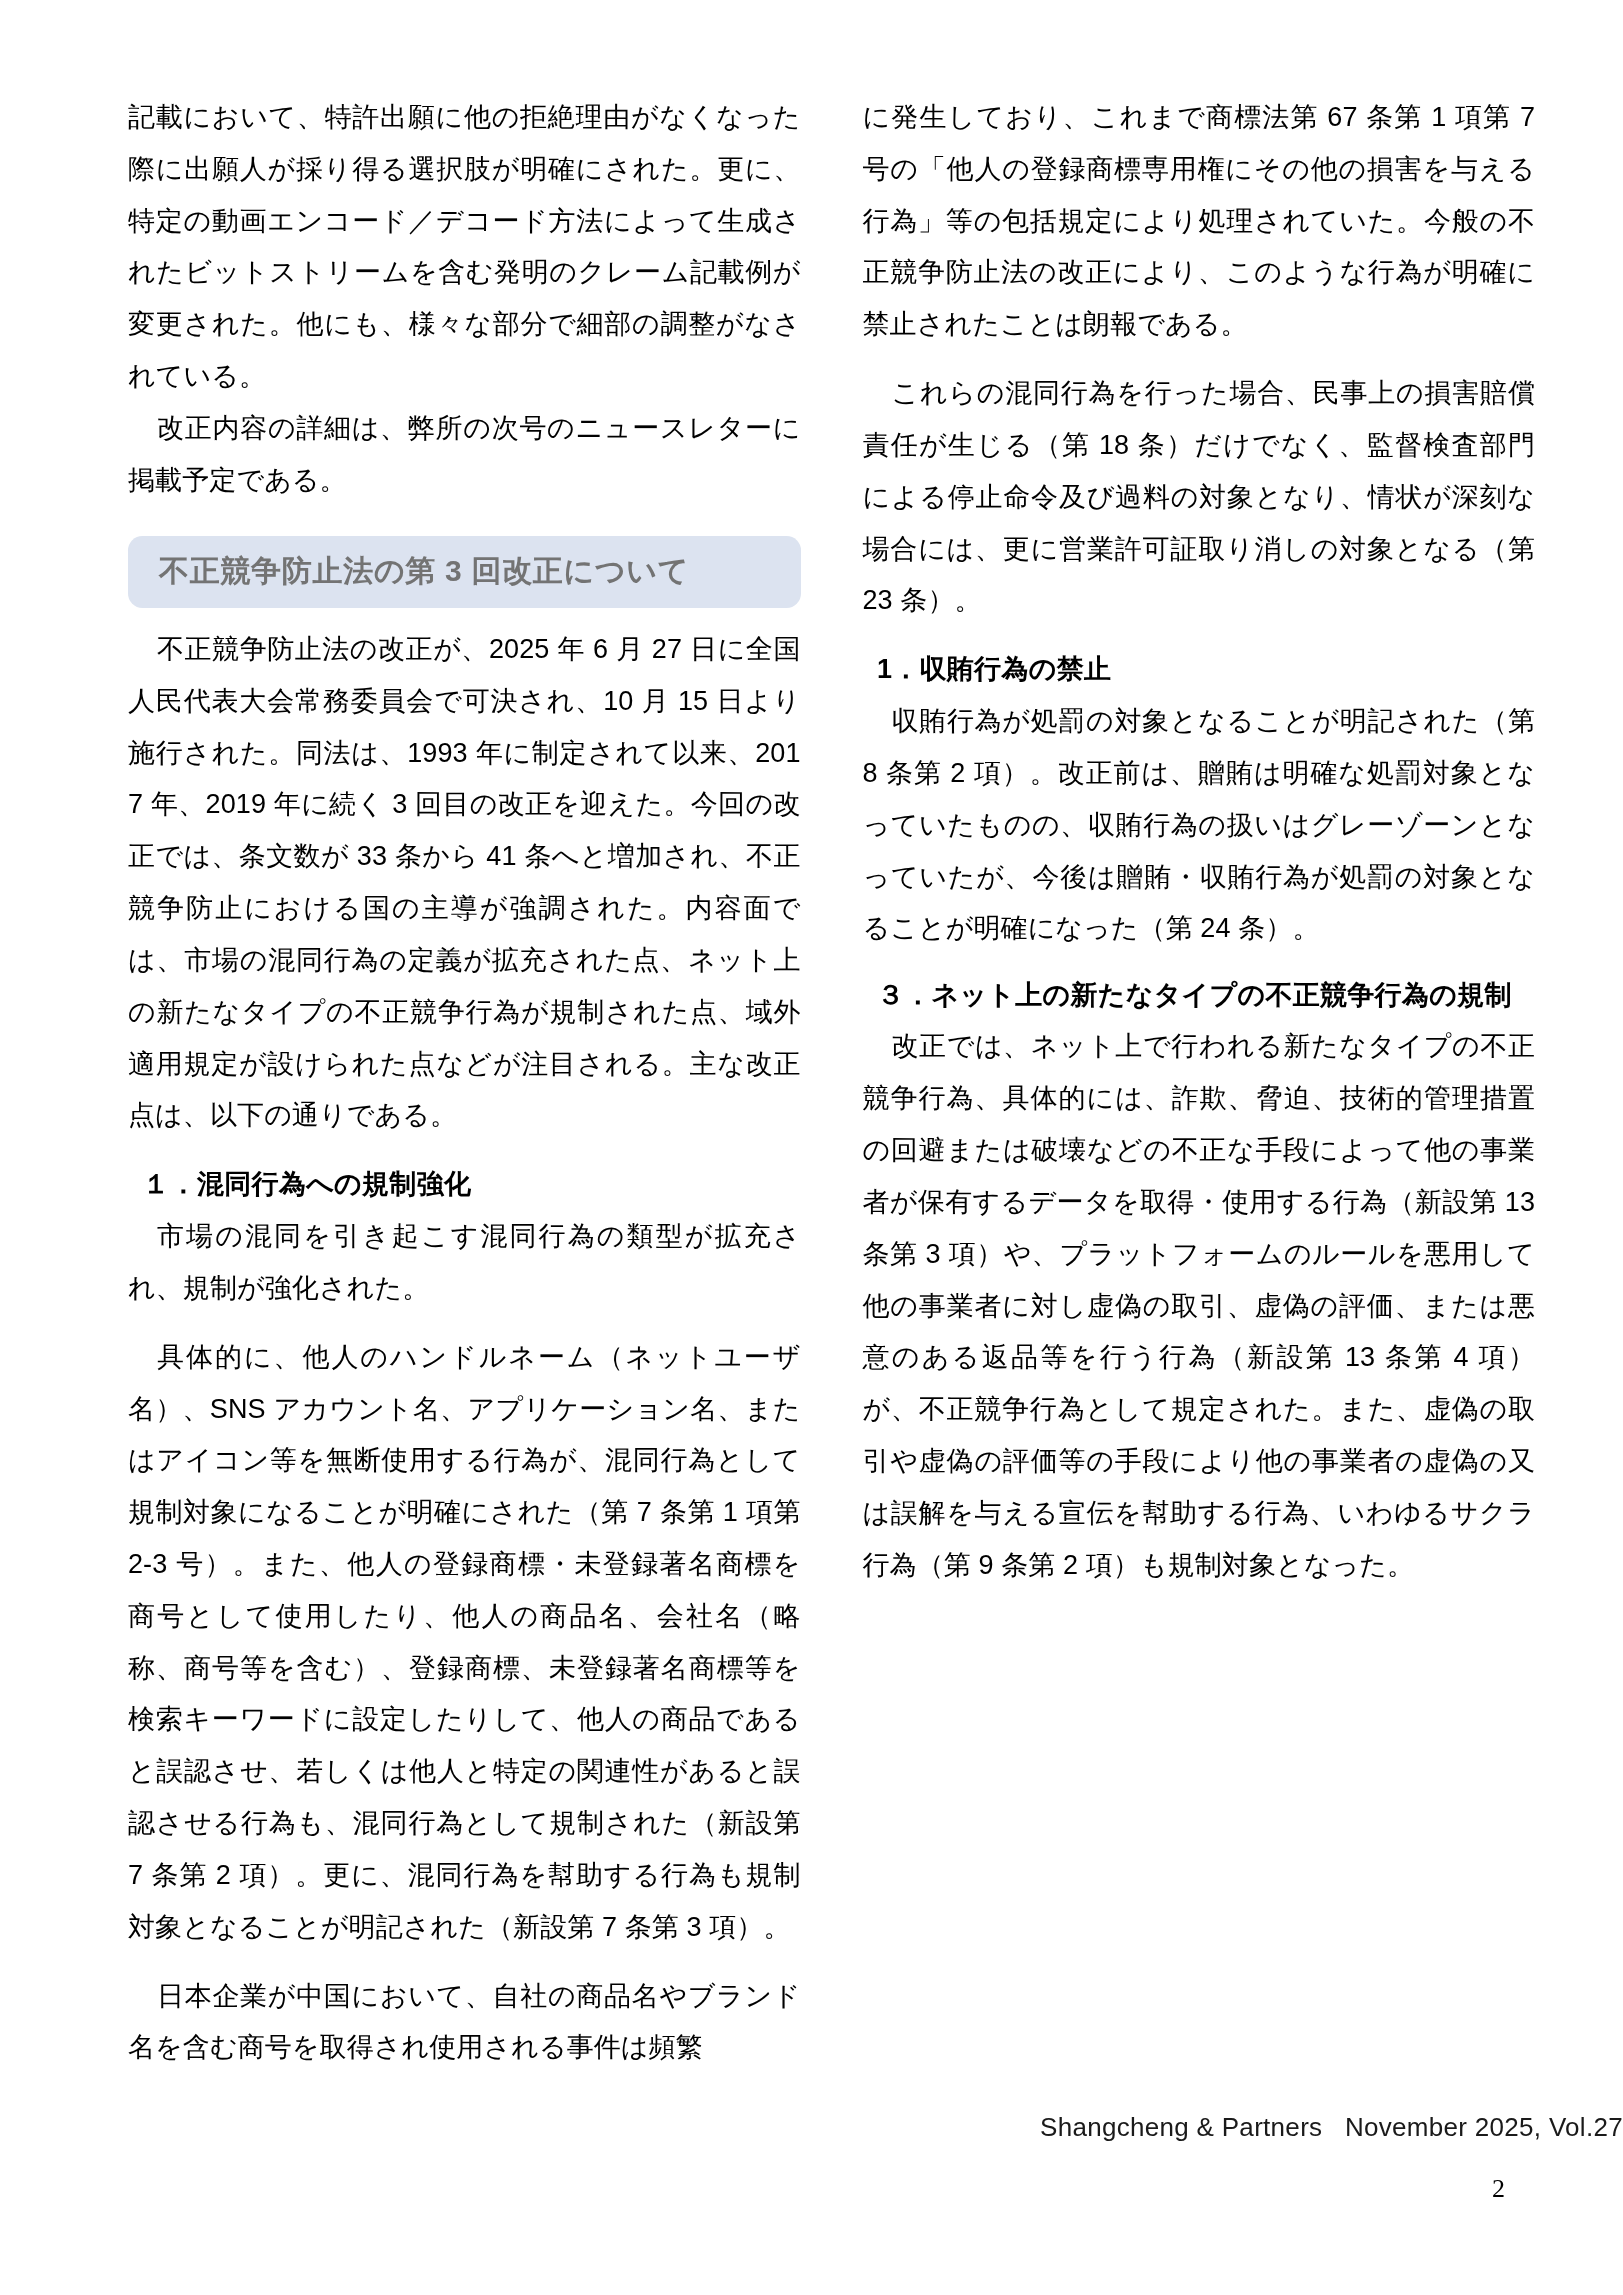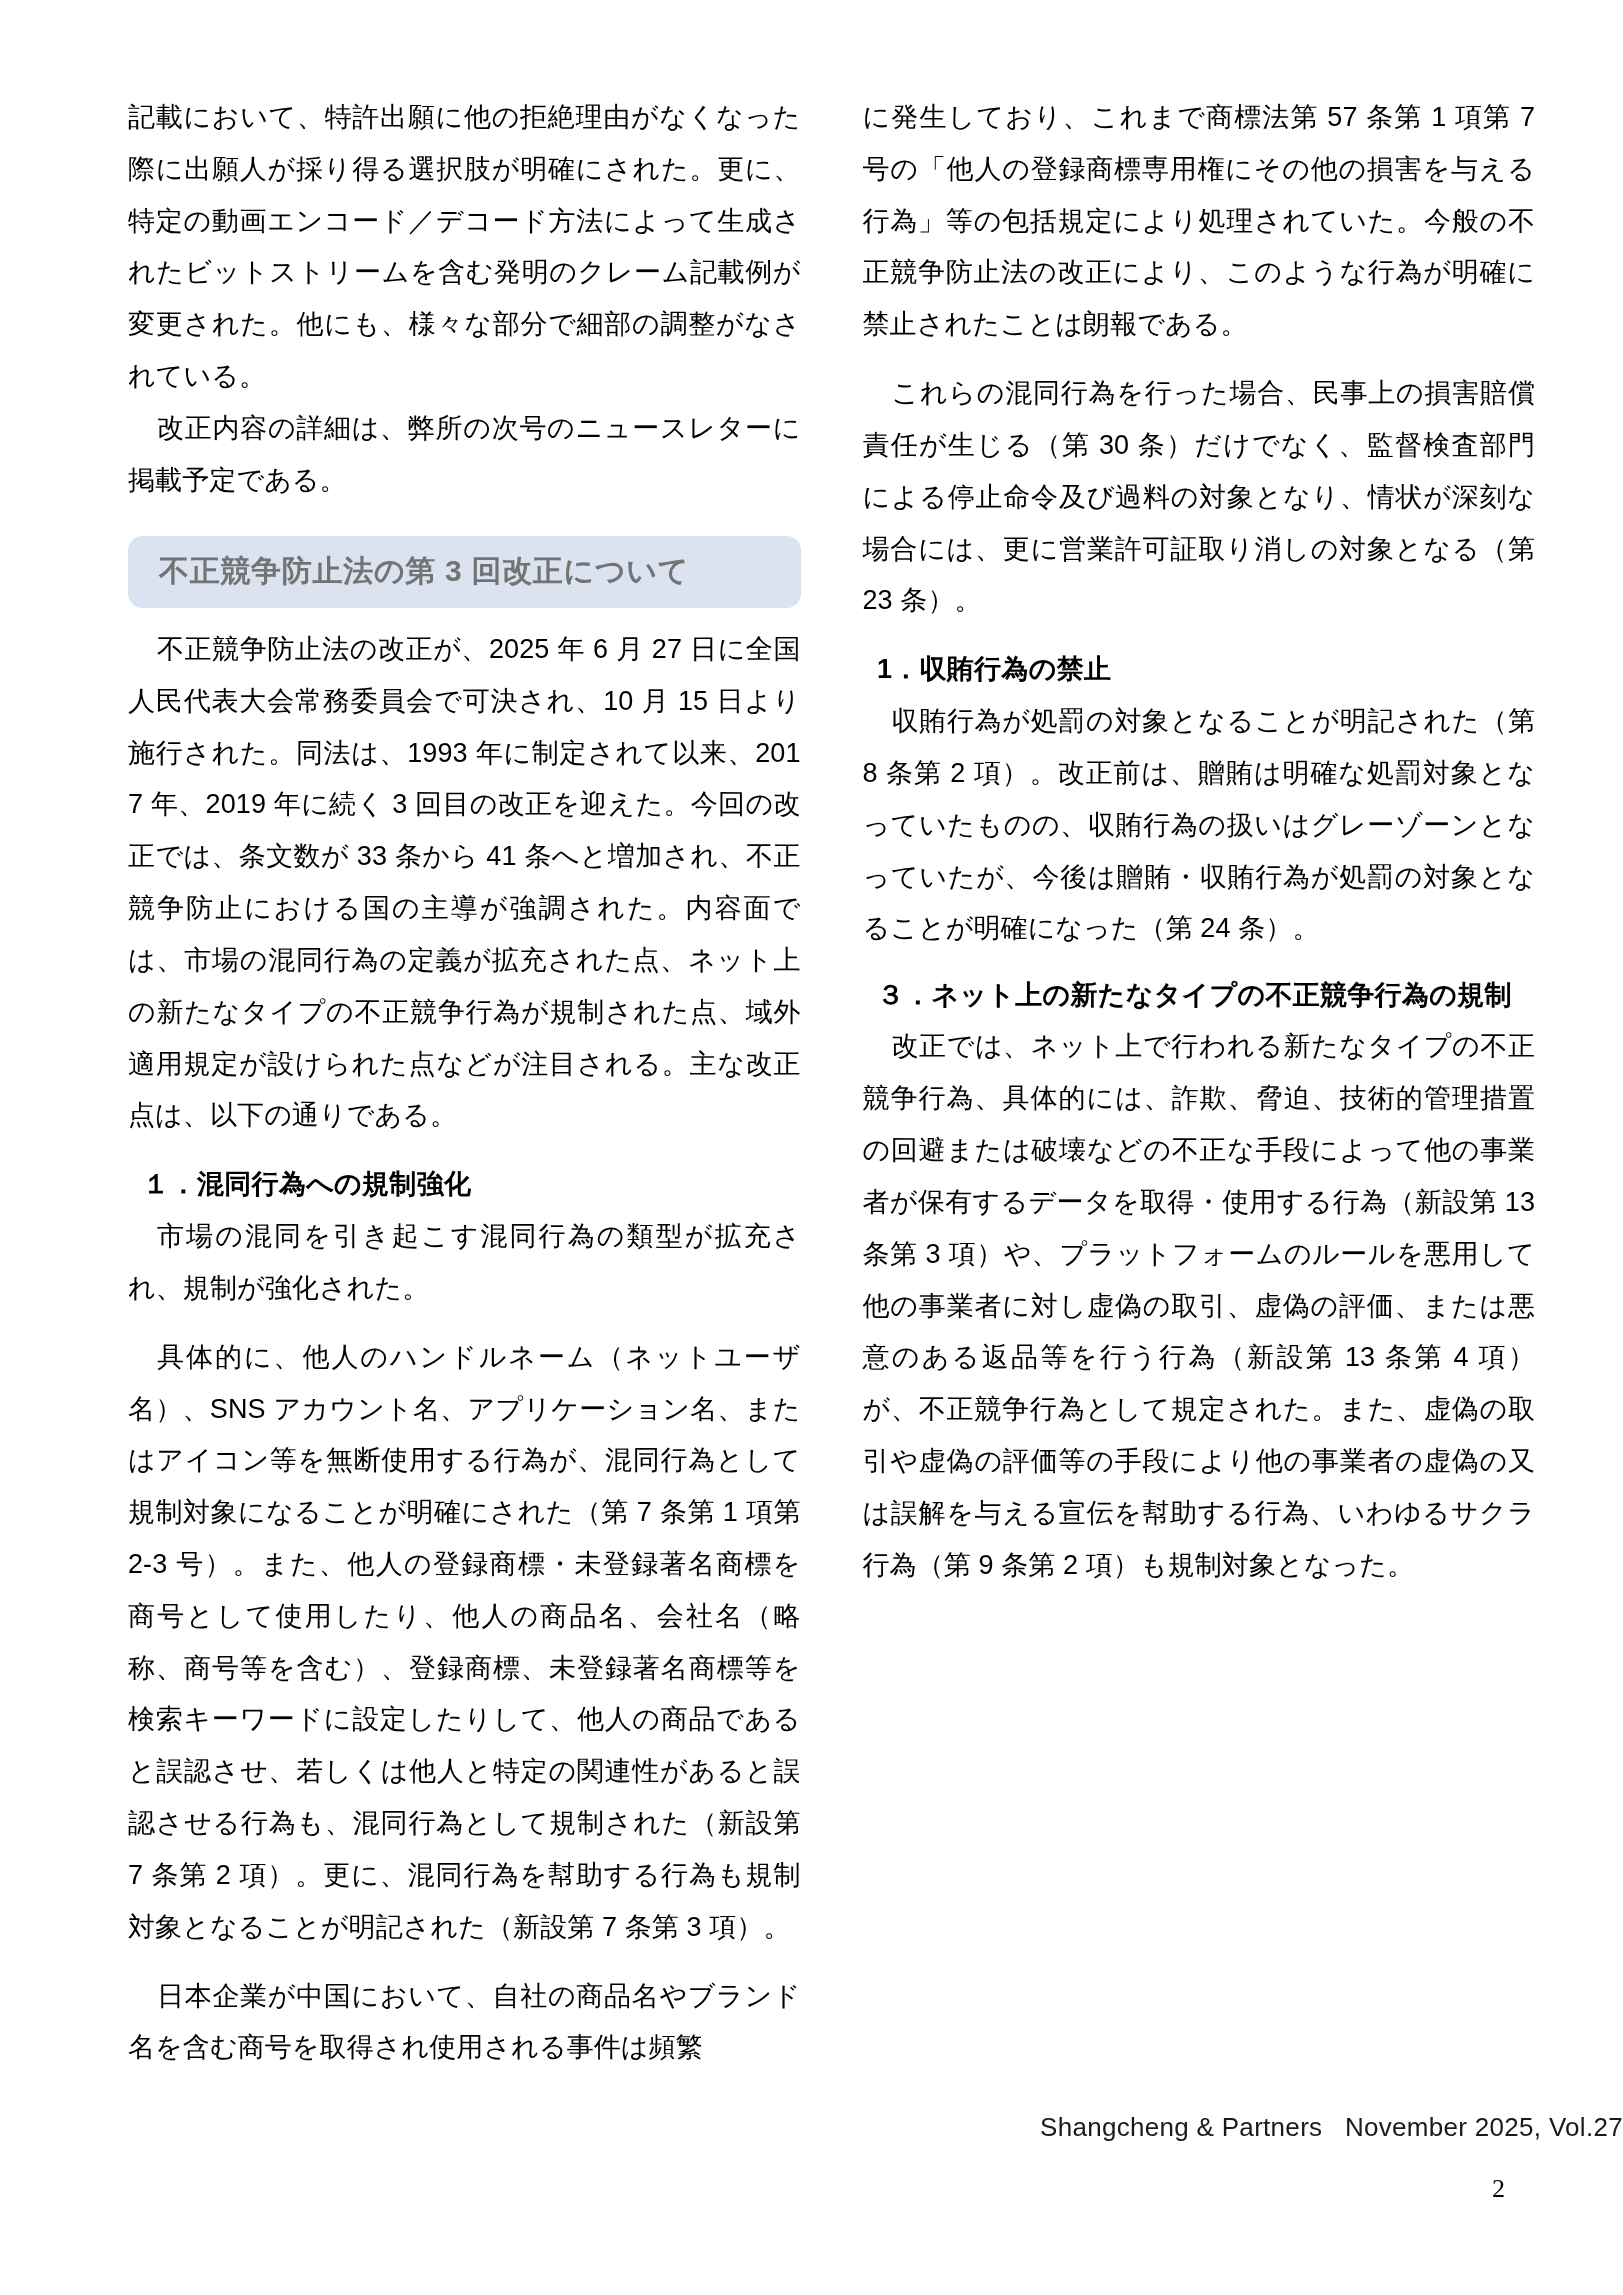--- a/index.html
+++ b/index.html
@@ -136,23 +136,23 @@
       <p class="para indent">市場の混同を引き起こす混同行為の類型が拡充され、規制が強化された。</p>
 
       <p class="para indent gap-before">具体的に、他人のハンドルネーム（ネットユーザ名）、SNS アカウント名、アプリケーション名、またはアイコン等を無断使用する行為が、混同行為として規制対象になることが明確にされた（第 7 条第 1 項第 2-3 号）。また、他人の登録商標・未登録著名商標を商号として使用したり、他人の商品名、会社名（略称、商号等を含む）、登録商標、未登録著名商標等を検索キーワードに設定したりして、他人の商品であると誤認させ、若しくは他人と特定の関連性があると誤認させる行為も、混同行為として規制された（新設第 7 条第 2 項）。更に、混同行為を幇助する行為も規制対象となることが明記された（新設第 7 条第 3 項）。</p>
 
       <p class="para indent gap-before">日本企業が中国において、自社の商品名やブランド名を含む商号を取得され使用される事件は頻繁</p>
 
     </div>
 
     <div class="column">
 
-      <p class="para">に発生しており、これまで商標法第 57 条第 1 項第 7 号の「他人の登録商標専用権にその他の損害を与える行為」等の包括規定により処理されていた。今般の不正競争防止法の改正により、このような行為が明確に禁止されたことは朗報である。</p>
+      <p class="para">に発生しており、これまで商標法第 67 条第 1 項第 7 号の「他人の登録商標専用権にその他の損害を与える行為」等の包括規定により処理されていた。今般の不正競争防止法の改正により、このような行為が明確に禁止されたことは朗報である。</p>
 
-      <p class="para indent gap-before">これらの混同行為を行った場合、民事上の損害賠償責任が生じる（第 30 条）だけでなく、監督検査部門による停止命令及び過料の対象となり、情状が深刻な場合には、更に営業許可証取り消しの対象となる（第 23 条）。</p>
+      <p class="para indent gap-before">これらの混同行為を行った場合、民事上の損害賠償責任が生じる（第 18 条）だけでなく、監督検査部門による停止命令及び過料の対象となり、情状が深刻な場合には、更に営業許可証取り消しの対象となる（第 23 条）。</p>
 
       <div class="subheading">1．収賄行為の禁止</div>
 
       <p class="para indent">収賄行為が処罰の対象となることが明記された（第 8 条第 2 項）。改正前は、贈賄は明確な処罰対象となっていたものの、収賄行為の扱いはグレーゾーンとなっていたが、今後は贈賄・収賄行為が処罰の対象となることが明確になった（第 24 条）。</p>
 
       <div class="subheading tight">３．ネット上の新たなタイプの不正競争行為の規制</div>
 
       <p class="para indent">改正では、ネット上で行われる新たなタイプの不正競争行為、具体的には、詐欺、脅迫、技術的管理措置の回避または破壊などの不正な手段によって他の事業者が保有するデータを取得・使用する行為（新設第 13 条第 3 項）や、プラットフォームのルールを悪用して他の事業者に対し虚偽の取引、虚偽の評価、または悪意のある返品等を行う行為（新設第 13 条第 4 項）が、不正競争行為として規定された。また、虚偽の取引や虚偽の評価等の手段により他の事業者の虚偽の又は誤解を与える宣伝を幇助する行為、いわゆるサクラ行為（第 9 条第 2 項）も規制対象となった。</p>
 
 

